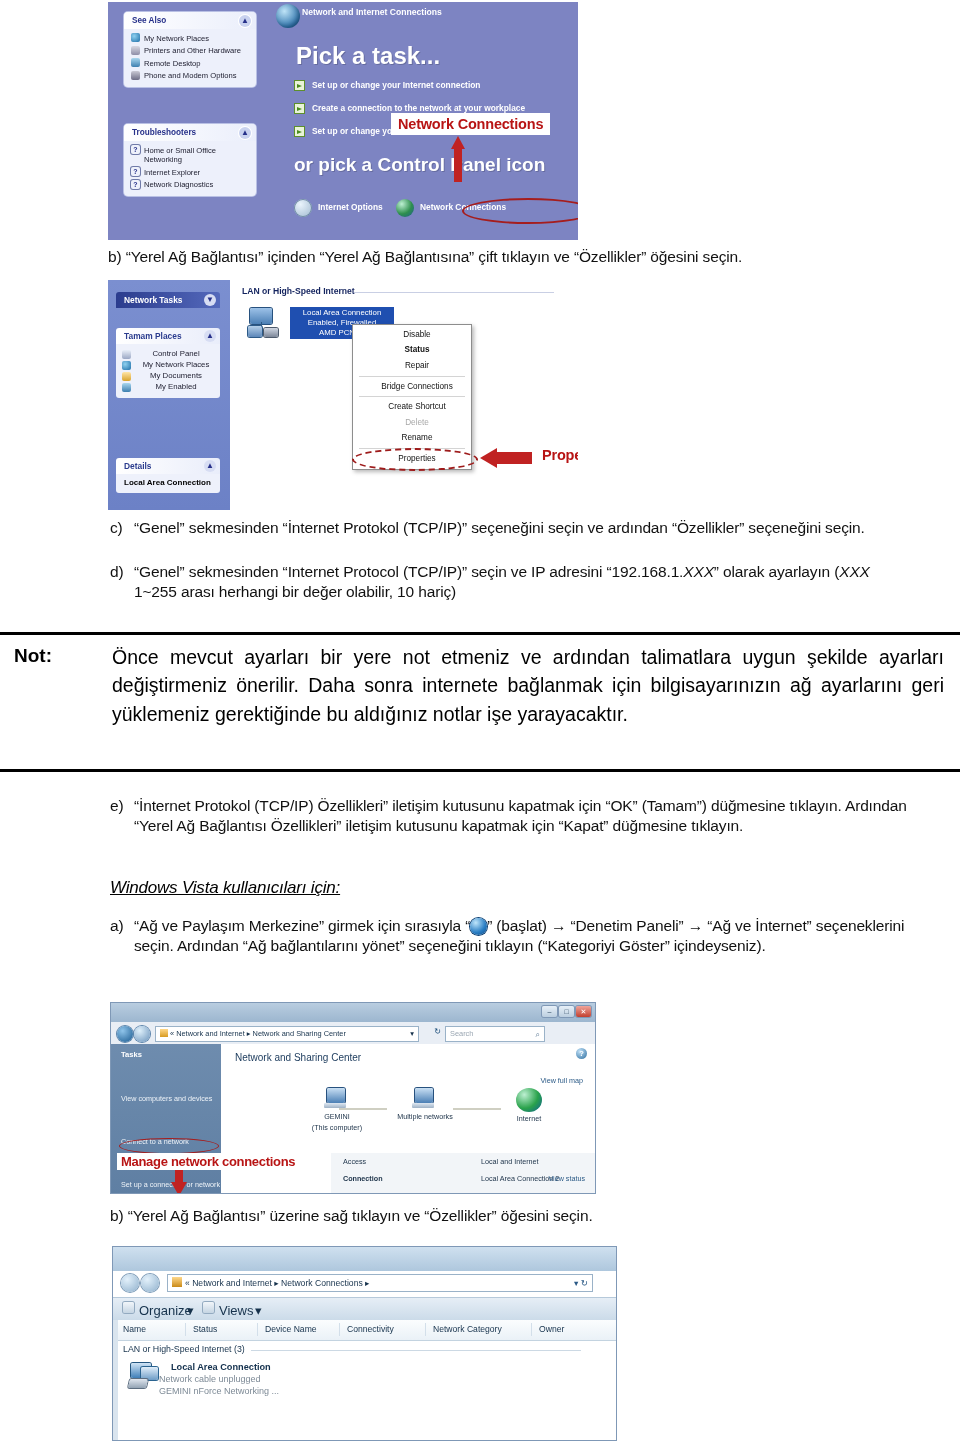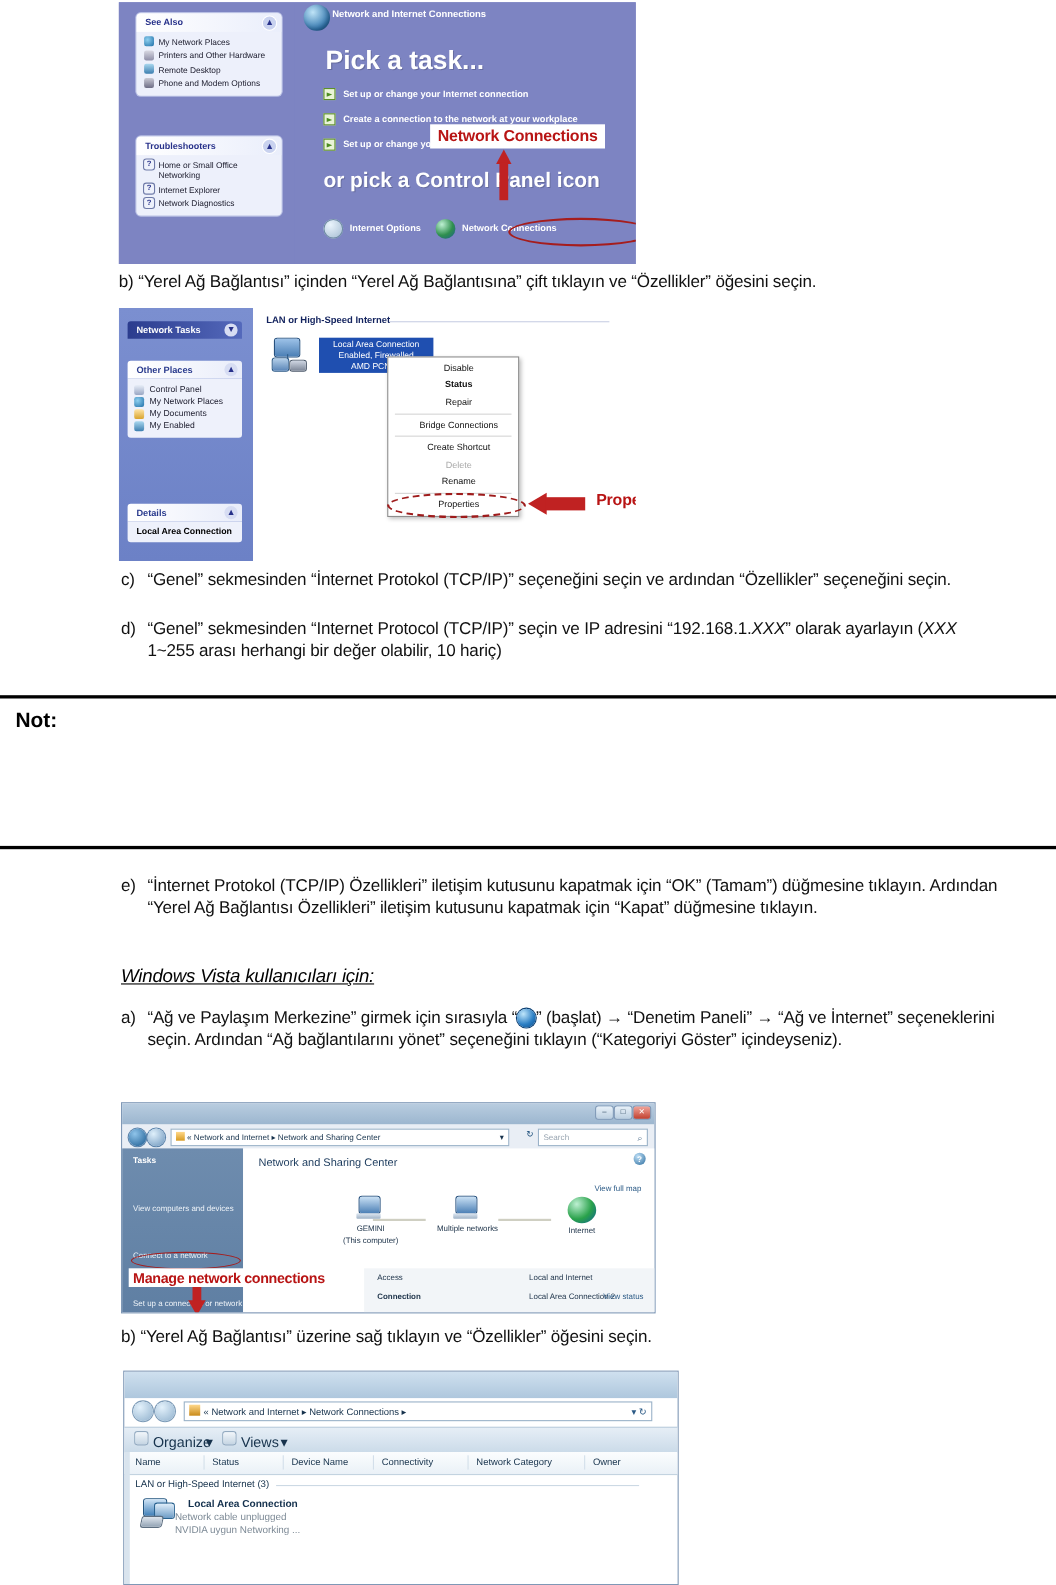--- a/index.html
+++ b/index.html
@@ -178,21 +178,21 @@
     background:linear-gradient(to right,#ffffff,#e9edfa);color:#2b3c8e;
   }
   .shotB .grp .gchev{
     position:absolute;right:4px;top:2px;width:12px;height:12px;border-radius:50%;
     background:#d7ddf3;color:#27318a;font-size:8px;line-height:12px;text-align:center;
   }
   .shotB .grp .gb{
     background:#eef1fb;padding:4px 4px 6px 6px;border-radius:0 0 3px 3px;
   }
   .shotB .grp .gb .it{
-    font-size:7.8px;color:#223;line-height:11px;padding-left:14px;position:relative;
+    font-size:7.8px;color:#223;line-height:11px;padding-left:14px;position:relative;text-align:center;
   }
   .shotB .grp .gb .it .ic{position:absolute;left:0;top:1.5px;width:9px;height:9px;border-radius:2px;}
   .shotB .grp .gb .bold{font-weight:bold;font-size:8px;padding-left:2px;}
 
   .shotB .content{position:absolute;left:122px;top:0;right:0;height:230px;background:#fff;text-align:center;}
   .shotB .sechead{
     position:absolute;left:12px;top:6px;font-size:8.6px;font-weight:bold;color:#13235e;
   }
   .shotB .sechead:after{
     content:"";position:absolute;left:112px;top:6px;width:200px;height:1px;background:#c9cfe4;
@@ -253,21 +253,21 @@
     background:linear-gradient(to bottom,#b9cde0,#9cb6cf);
   }
   .shotC .wbtns{position:absolute;right:4px;top:3px;display:flex;gap:2px;}
   .shotC .wbtns span{
     width:15px;height:11px;border-radius:2px;font-size:7px;line-height:11px;
     text-align:center;color:#213c55;
     background:linear-gradient(#e7f0f8,#bccfe0);box-shadow:0 0 0 1px #7f98b6;
   }
   .shotC .wbtns span.x{background:linear-gradient(#f0a49a,#c2402f);color:#fff;}
   .shotC .addr{
-    position:absolute;left:6px;top:22px;width:472px;height:18px;
+    position:absolute;left:6px;top:22px;width:428px;height:18px;
   }
   .shotC .navbtn{
     position:absolute;top:1px;width:16px;height:16px;border-radius:50%;
     background:radial-gradient(circle at 35% 30%,#dff0fb,#6a93bb);
     box-shadow:0 0 0 1px #5b83ab;
   }
   .shotC .navbtn.b{left:0;background:radial-gradient(circle at 35% 30%,#8fc4ea,#19598f);}
   .shotC .navbtn.f{left:17px;}
   .shotC .crumbbox{
     position:absolute;left:38px;top:1px;right:126px;height:16px;
@@ -454,21 +454,21 @@
   <div class="shotB">
     <div class="sbar">
       <div class="grp" style="top:12px;">
         <div class="gh">
           <span>Network Tasks</span>
           <span class="gchev">▼</span>
         </div>
       </div>
       <div class="grp" style="top:48px;">
         <div class="gh light">
-          <span>Other Places</span>
+          <span>Tamam Places</span>
           <span class="gchev">▲</span>
         </div>
         <div class="gb">
           <div class="it"><span class="ic" style="background:linear-gradient(#e8eef8,#9aa7c4);"></span><span>Control Panel</span></div>
           <div class="it"><span class="ic ic-globe"></span><span>My Network Places</span></div>
           <div class="it"><span class="ic" style="background:linear-gradient(#ffe5a8,#d8a32c);"></span><span>My Documents</span></div>
           <div class="it"><span class="ic ic-rd"></span><span>My Enabled</span></div>
         </div>
       </div>
       <div class="grp" style="top:178px;">
@@ -525,20 +525,21 @@
     <span class="body">“Genel” sekmesinden “İnternet Protokol (TCP/IP)” seçeneğini seçin ve ardından “Özellikler” seçeneğini seçin.</span>
   </div>
 
   <div class="instr" style="left:110px;top:562px;width:800px;">
     <span class="marker">d)</span>
     <span class="body"><span>“Genel” sekmesinden “Internet Protocol (TCP/IP)” seçin ve IP adresini “192.168.1.</span><span class="ital">XXX</span><span>” olarak ayarlayın (</span><span class="ital">XXX</span><span> 1~255 arası herhangi bir değer olabilir, 10 hariç)</span></span>
   </div>
 
   <div class="notbox" style="top:632px;height:140px;">
     <div class="label">Not:</div>
+    <div class="text">Önce mevcut ayarları bir yere not etmeniz ve ardından talimatlara uygun şekilde ayarları değiştirmeniz önerilir. Daha sonra internete bağlanmak için bilgisayarınızın ağ ayarlarını geri yüklemeniz gerektiğinde bu aldığınız notlar işe yarayacaktır.</div>
   </div>
 
   <div class="instr" style="left:110px;top:796px;width:810px;">
     <span class="marker">e)</span>
     <span class="body">“İnternet Protokol (TCP/IP) Özellikleri” iletişim kutusunu kapatmak için “OK” (Tamam”) düğmesine tıklayın. Ardından “Yerel Ağ Bağlantısı Özellikleri” iletişim kutusunu kapatmak için “Kapat” düğmesine tıklayın.</span>
   </div>
 
   <div class="vistahead" style="left:110px;top:878px;">Windows Vista kullanıcıları için:</div>
 
   <div class="instr" style="left:110px;top:916px;width:812px;">
@@ -666,17 +667,17 @@
     <div class="dgrp">LAN or High-Speed Internet (3)</div>
 
     <div class="ditem">
       <div class="icn">
           <div class="m1"></div>
           <div class="m2"></div>
           <div class="cab"></div>
         </div>
       <div class="nm">Local Area Connection</div>
       <div class="sb">Network cable unplugged</div>
-      <div class="sb">NVIDIA uygun Networking ...</div>
+      <div class="sb">GEMINI nForce Networking ...</div>
     </div>
   </div>
 
 </div>
 
 </body></html>

